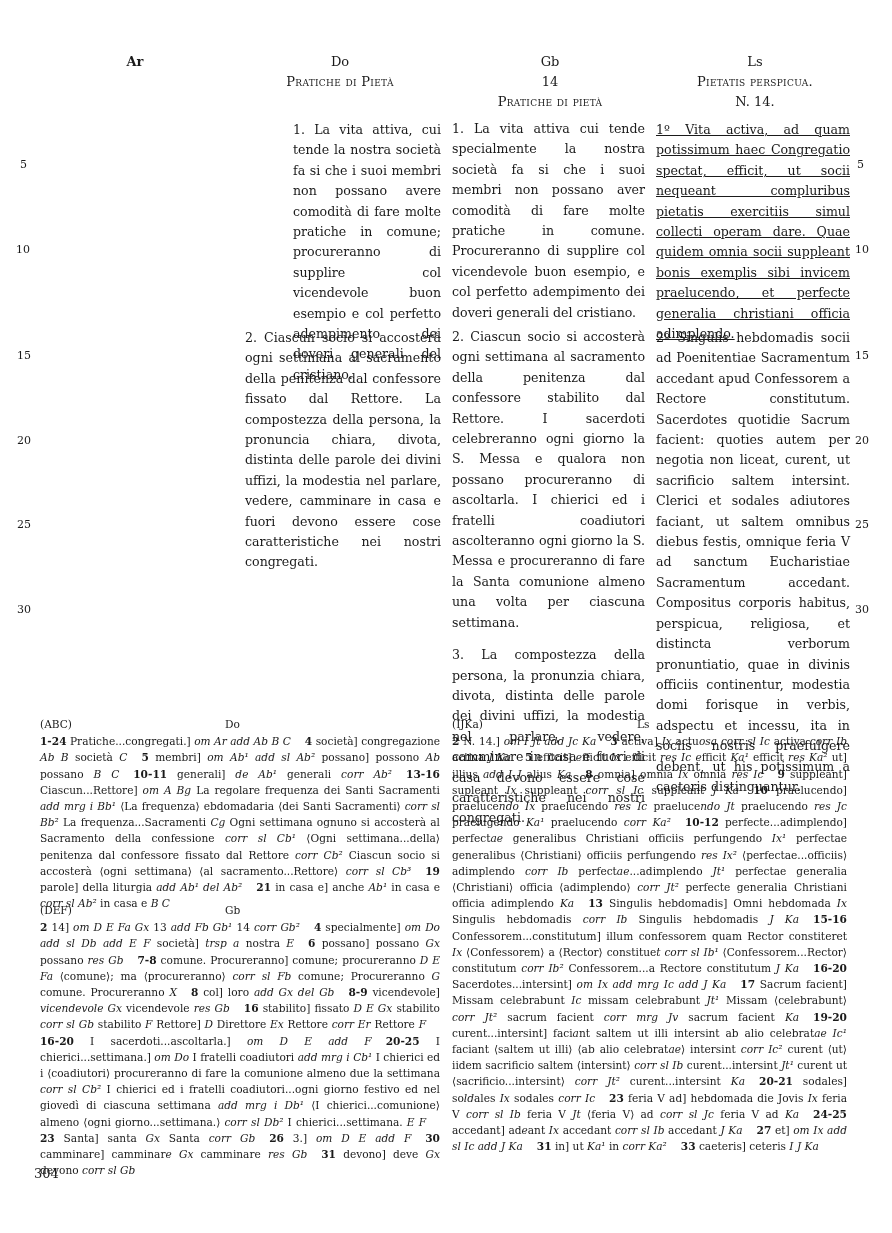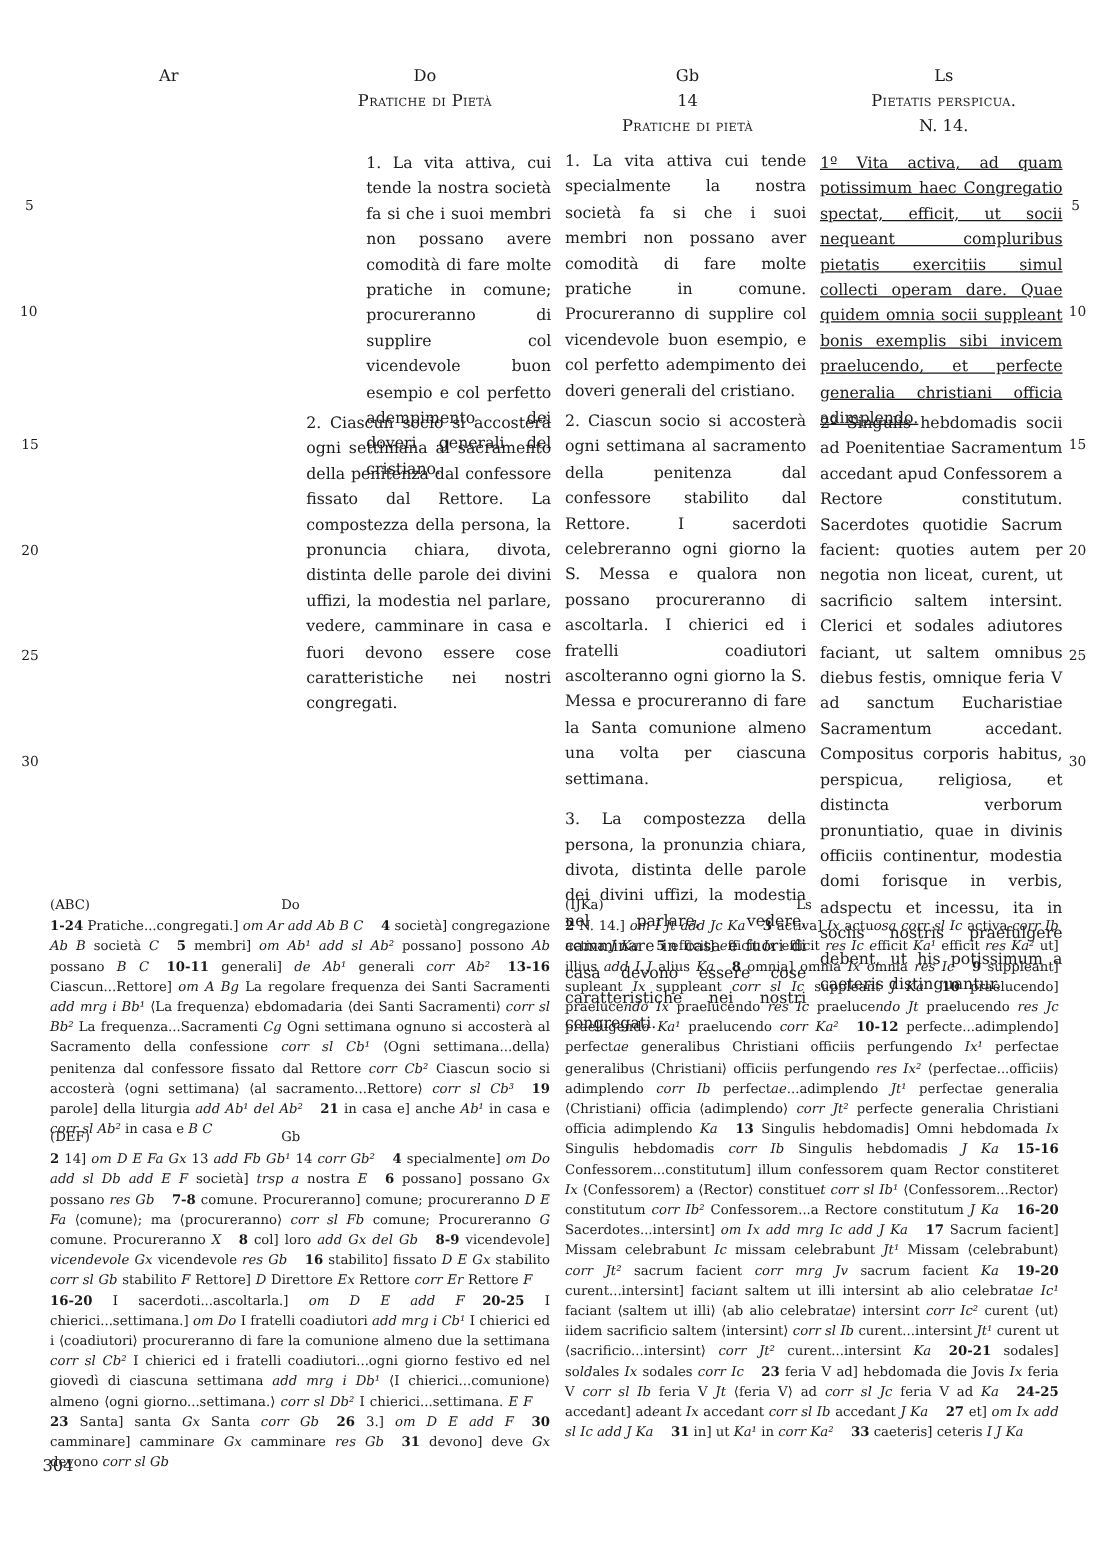--- a/index.html
+++ b/index.html
@@ -16,21 +16,21 @@
   .app .hdr { display:flex; margin-bottom:1px;align-items:flex-end; }
   .app .hdr .grp { width:185px; }
   .app .body b { font-weight:bold; }
   .app .body i { font-style:italic; }
   .app .gap { display:inline-block; width:14px; }
   .pageno { position:absolute; left:34px; top:1166px; font-size:13px; }
 </style>
 </head>
 <body>
 
-<div class="abs head" style="left:110px; top:52px; width:50px;">
+<div class="abs head" style="left:110px; top:52px; width:50px;font-weight:bold;">
   <div>Ar</div>
 </div>
 <div class="abs head" style="left:240px; top:52px; width:200px;">
   <div>Do</div>
   <div class="sc">Pratiche di Pietà</div>
 </div>
 <div class="abs head" style="left:450px; top:52px; width:200px;">
   <div>Gb</div>
   <div>14</div>
   <div class="sc">Pratiche di pietà</div>

